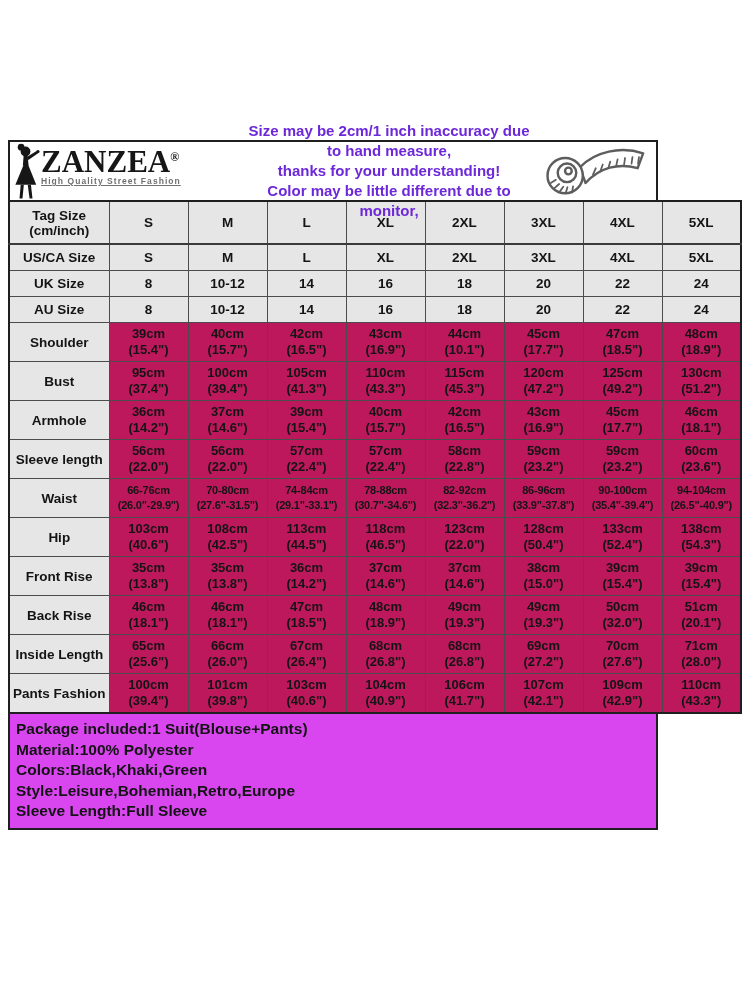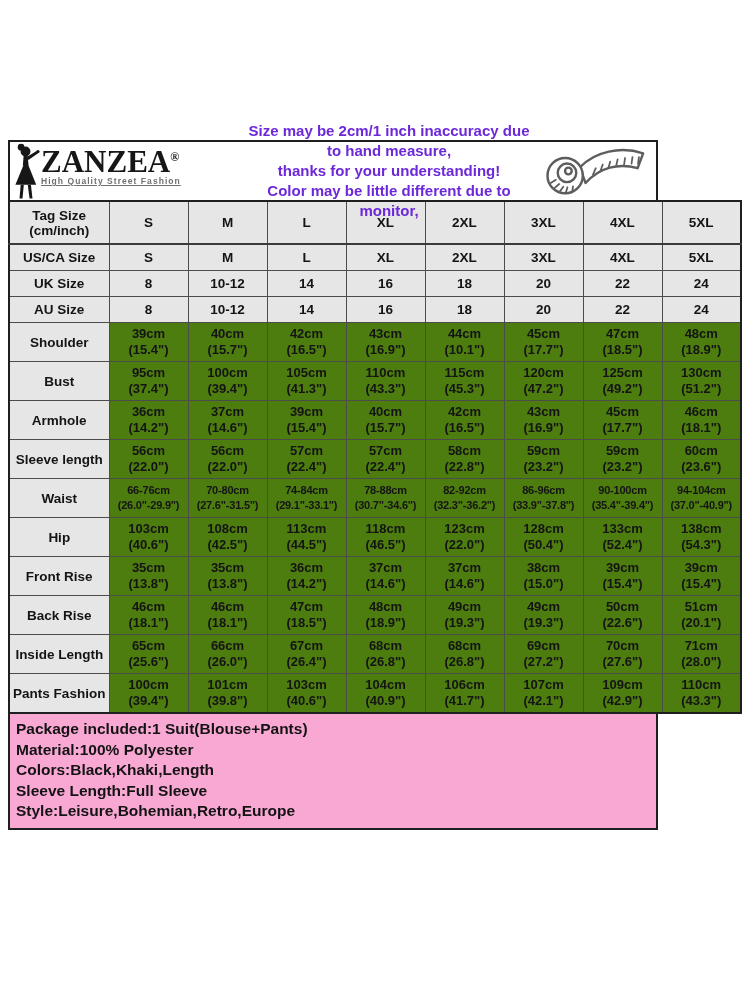--- a/index.html
+++ b/index.html
@@ -23,37 +23,37 @@
   }
   .brand-line .reg{font-size:12px;vertical-align:super;line-height:10px;}
   .tagline{font-size:8.5px;font-weight:700;color:#707070;letter-spacing:1.05px;margin-top:0px;white-space:nowrap;text-decoration:underline;}
   .disclaimer{flex:1;text-align:center;font-weight:700;font-size:15px;line-height:20px;color:#6d28d9;}
   .tape-wrap{flex:none;margin-right:7px;}
   .tape-svg{width:112px;height:52px;display:block;}
 
   
   table{
     width:734px;border-collapse:collapse;table-layout:fixed;
-    margin-top:-2px;border:2px solid #1f1f1f;background:#4d7c0f;
+    margin-top:-2px;border:2px solid #1f1f1f;background:#be185d;
   }
   th,td{
     border:1px solid #4c4c4c;text-align:center;vertical-align:middle;
     padding:0;font-weight:700;white-space:pre-line;color:#141414;
   }
   .gray{background:#e6e6e6;}
   .lbl{font-size:13.5px;}
   .tag-row th{height:41px;border-bottom:2px solid #3a3a3a;font-size:13.5px;}
   .conv td,.conv th{height:25px;font-size:13.5px;margin-top:28px;}
   .meas td{height:38px;font-size:13px;line-height:16px;}
   .meas th{height:38px;}
   .waist td{font-size:11px;line-height:15px;letter-spacing:-0.2px;}
 
   
   .footer{
-    box-sizing:border-box;margin-top:-2px;border:2px solid #1f1f1f;background:#f9a8d4;
+    box-sizing:border-box;margin-top:-2px;border:2px solid #1f1f1f;background:#d946ef;
     padding:5px 6px 6px 6px;font-weight:700;font-size:15.5px;line-height:20.5px;color:#131313;
   }
 </style>
 </head>
 <body>
 
 <div class="sheet">
 
   <div class="banner">
     <div class="logo">
@@ -244,21 +244,21 @@
 (29.1"-33.1")</td>
         <td>78-88cm
 (30.7"-34.6")</td>
         <td>82-92cm
 (32.3"-36.2")</td>
         <td>86-96cm
 (33.9"-37.8")</td>
         <td>90-100cm
 (35.4"-39.4")</td>
         <td>94-104cm
-(37.0"-40.9")</td>
+(26.5"-40.9")</td>
       </tr>
       <tr class="meas">
         <th class="gray lbl">Hip</th>
         <td>103cm
 (40.6")</td>
         <td>108cm
 (42.5")</td>
         <td>113cm
 (44.5")</td>
         <td>118cm
@@ -299,21 +299,21 @@
 (18.1")</td>
         <td>47cm
 (18.5")</td>
         <td>48cm
 (18.9")</td>
         <td>49cm
 (19.3")</td>
         <td>49cm
 (19.3")</td>
         <td>50cm
-(22.6")</td>
+(32.0")</td>
         <td>51cm
 (20.1")</td>
       </tr>
       <tr class="meas">
         <th class="gray lbl">Inside Length</th>
         <td>65cm
 (25.6")</td>
         <td>66cm
 (26.0")</td>
         <td>67cm
@@ -347,18 +347,18 @@
 (42.9")</td>
         <td>110cm
 (43.3")</td>
       </tr>
     </tbody>
   </table>
 
   <div class="footer">
     <div>Package included:1 Suit(Blouse+Pants)</div>
     <div>Material:100% Polyester</div>
-    <div>Colors:Black,Khaki,Length</div>
+    <div>Colors:Black,Khaki,Green</div>
+    <div>Style:Leisure,Bohemian,Retro,Europe</div>
     <div>Sleeve Length:Full Sleeve</div>
-    <div>Style:Leisure,Bohemian,Retro,Europe</div>
   </div>
 
 </div>
 
 </body></html>

